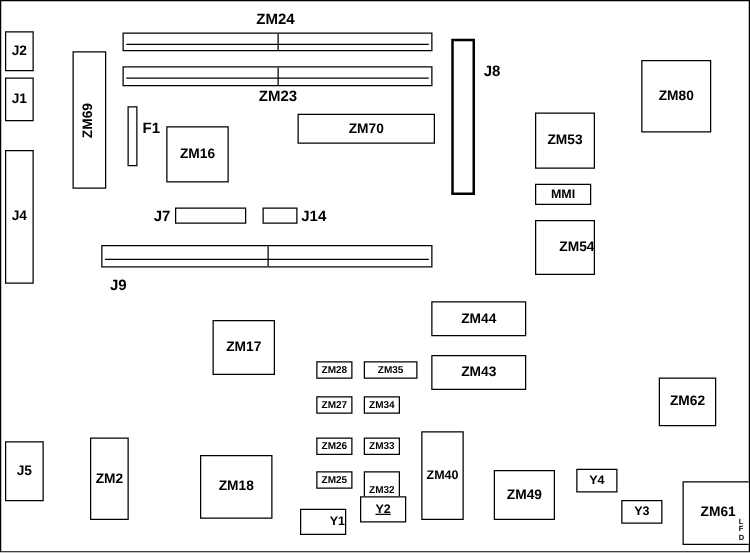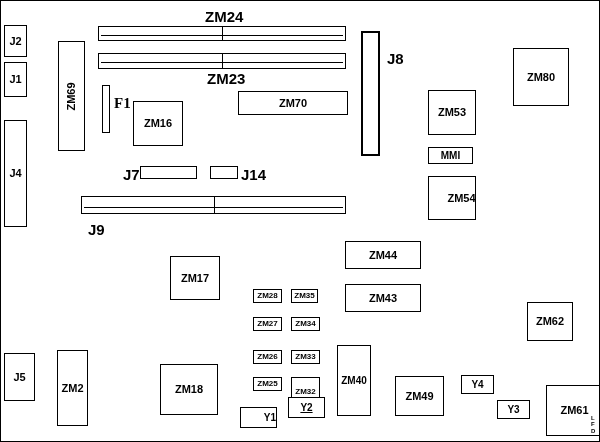--- a/index.html
+++ b/index.html
@@ -35,21 +35,21 @@
     color: #000000;
     white-space: nowrap;
     line-height: 1;
   }
   .vlbl {
     transform: rotate(-90deg);
   }
   .txt {
     position: absolute;
     font-weight: bold;
-    font-size: 15px;
+    font-size: 12px;
     color: #000000;
     white-space: pre;
     line-height: 1.05;
   }
   .tick {
     position: absolute;
     left: 50%;
     top: 0;
     bottom: 0;
     width: 1px;
@@ -125,42 +125,42 @@
     </div>
     <div class="box" style="left: 344px; top: 283px; width: 76px; height: 28px;">
       <span class="lbl">ZM43</span>
     </div>
     <div class="box" style="left: 526px; top: 301px; width: 46px; height: 39px;">
       <span class="lbl">ZM62</span>
     </div>
     <div class="box" style="left: 252px; top: 288px; width: 29px; height: 14px;">
       <span class="lbl" style="font-size: 8px;">ZM28</span>
     </div>
-    <div class="box" style="left: 290px; top: 288px; width: 27px; height: 14px;">
+    <div class="box" style="left: 290px; top: 288px; width: 43px; height: 14px;">
       <span class="lbl" style="font-size: 8px;">ZM35</span>
     </div>
     <div class="box" style="left: 252px; top: 316px; width: 29px; height: 14px;">
       <span class="lbl" style="font-size: 8px;">ZM27</span>
     </div>
     <div class="box" style="left: 290px; top: 316px; width: 29px; height: 14px;">
       <span class="lbl" style="font-size: 8px; text-align: center;">ZM34</span>
     </div>
     <div class="box" style="left: 252px; top: 349px; width: 29px; height: 14px;">
       <span class="lbl" style="font-size: 8px;">ZM26</span>
     </div>
     <div class="box" style="left: 290px; top: 349px; width: 29px; height: 14px;">
       <span class="lbl" style="font-size: 8px;">ZM33</span>
     </div>
     <div class="box" style="left: 252px; top: 376px; width: 29px; height: 14px; text-align: center;">
       <span class="lbl" style="font-size: 8px;">ZM25</span>
     </div>
     <div class="box" style="left: 290px; top: 376px; width: 29px; height: 30px;">
       <span class="lbl" style="font-size: 8px;">ZM32</span>
     </div>
-    <div class="box" style="left: 56px; top: 349px; width: 31px; height: 76px;">
+    <div class="box" style="left: 71px; top: 349px; width: 31px; height: 66px;">
       <span class="lbl">ZM2</span>
     </div>
     <div class="box" style="left: 159px; top: 363px; width: 58px; height: 51px;">
       <span class="lbl">ZM18</span>
     </div>
     <div class="box" style="left: 239px; top: 406px; width: 37px; height: 21px; justify-content: flex-end;">
       <span class="lbl" style="font-size: 10px;">Y1</span>
     </div>
     <div class="box" style="left: 287px; top: 396px; width: 37px; height: 21px;">
       <span class="lbl" style="font-size: 10px; text-decoration: underline;">Y2</span>
@@ -175,21 +175,21 @@
       <span class="lbl" style="font-size: 10px;">Y4</span>
     </div>
     <div class="box" style="left: 460px; top: 399px; width: 33px; height: 19px; margin-left: 36px;">
       <span class="lbl" style="font-size: 10px;">Y3</span>
     </div>
     <div class="box" style="left: 510px; top: 384px; width: 57px; height: 51px; margin-left: 35px;">
       <span class="lbl">ZM61</span>
     </div>
     <div class="txt" style="left: 204px; top: 8px;">ZM24</div>
     <div class="txt" style="left: 206px; top: 70px;">ZM23</div>
-    <div class="txt" style="left: 113px; top: 95px; font-family: Liberation Serif, serif;">F1</div>
+    <div class="txt" style="left: 113px; top: 95px;">F1</div>
     <div class="txt" style="left: 386px; top: 50px;">J8</div>
     <div class="txt" style="left: 122px; top: 166px;">J7</div>
     <div class="txt" style="left: 240px; top: 166px;">J14</div>
     <div class="txt" style="left: 87px; top: 221px;">J9</div>
     <div class="txt" style="left: 590px; top: 414px; font-size: 6px;">L
 F
 D</div>
   </div>
 
 </body></html>

